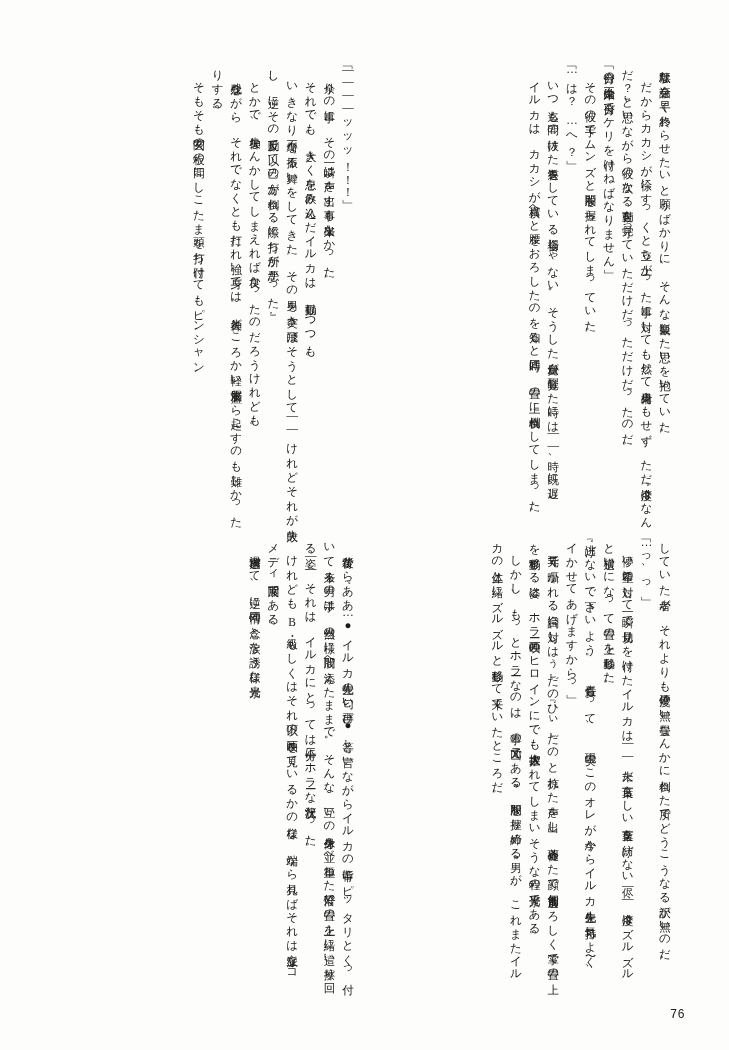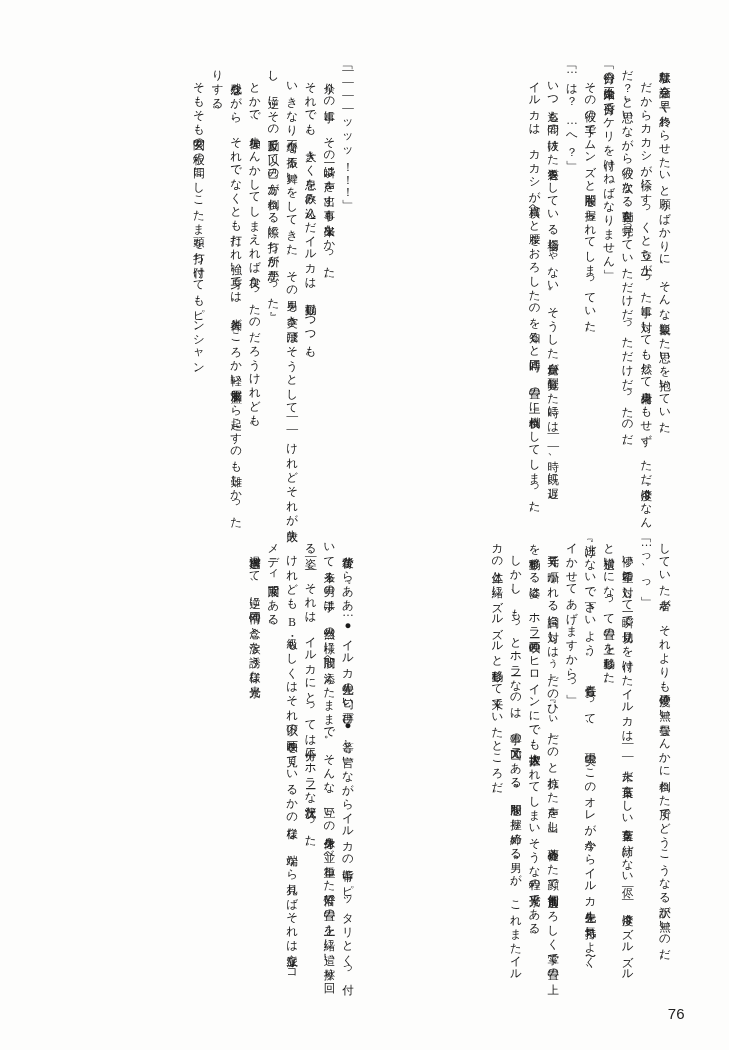--- a/index.html
+++ b/index.html
@@ -68,22 +68,22 @@
   }
 
   .indent {
     text-indent: 1em;
   }
 
   .page-number {
     position: absolute;
     right: 44px;
     bottom: 28px;
-    font-size: 15px;
-    font-family: Liberation Sans, sans-serif;
+    font-size: 12px;
+    font-family: Liberation Mono, monospace;
     color: #222;
     letter-spacing: 0.02em;
   }
 
   
   .paper-edge {
     position: absolute;
     inset: 0;
     pointer-events: none;
     box-shadow: inset 0 0 0 0 rgba(0,0,0,0);

